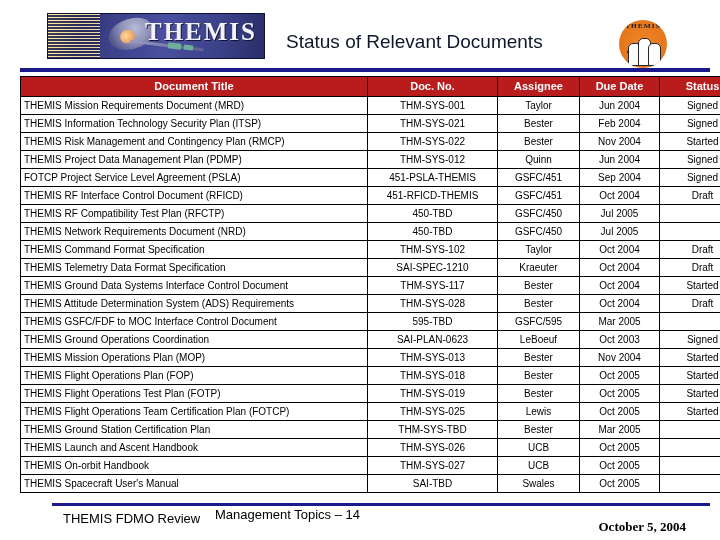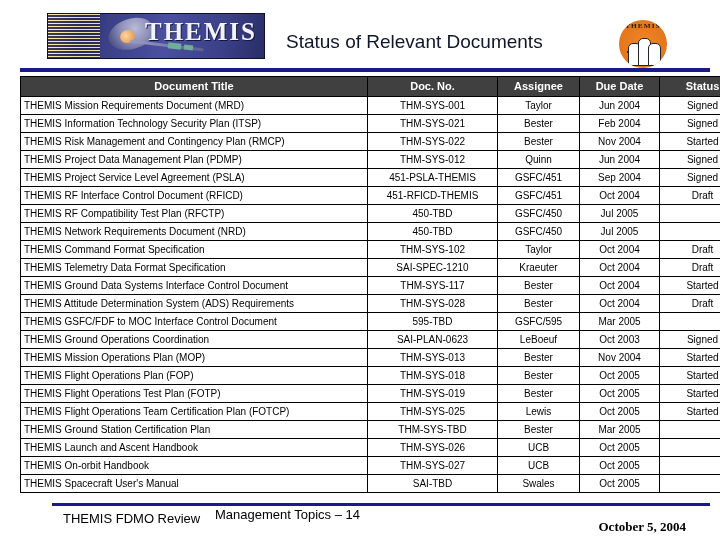--- a/index.html
+++ b/index.html
@@ -176,21 +176,21 @@
   .doc-table th,
   .doc-table td {
     border: 1px solid #000000;
     padding: 0 3px;
     height: 17px;
     line-height: 17px;
     overflow: hidden;
     white-space: nowrap;
   }
   .doc-table thead th {
-    background: #404040;
+    background: #b91c1c;
     color: #ffffff;
     font-weight: bold;
     font-size: 11px;
     text-align: center;
     height: 19px;
     line-height: 19px;
     border-color: #000000;
   }
   .col-title   { width: 340px; text-align: left; }
   .col-docno   { width: 123px; text-align: center; }
@@ -306,21 +306,21 @@
         <td class="col-status c-center">Started</td>
       </tr>
       <tr>
         <td class="col-title c-title">THEMIS Project Data Management Plan (PDMP)</td>
         <td class="col-docno c-center">THM-SYS-012</td>
         <td class="col-assign c-center">Quinn</td>
         <td class="col-due c-center">Jun 2004</td>
         <td class="col-status c-center">Signed</td>
       </tr>
       <tr>
-        <td class="col-title c-title">THEMIS Project Service Level Agreement (PSLA)</td>
+        <td class="col-title c-title">FOTCP Project Service Level Agreement (PSLA)</td>
         <td class="col-docno c-center">451-PSLA-THEMIS</td>
         <td class="col-assign c-center">GSFC/451</td>
         <td class="col-due c-center">Sep 2004</td>
         <td class="col-status c-center">Signed</td>
       </tr>
       <tr>
         <td class="col-title c-title">THEMIS RF Interface Control Document (RFICD)</td>
         <td class="col-docno c-center">451-RFICD-THEMIS</td>
         <td class="col-assign c-center">GSFC/451</td>
         <td class="col-due c-center">Oct 2004</td>

